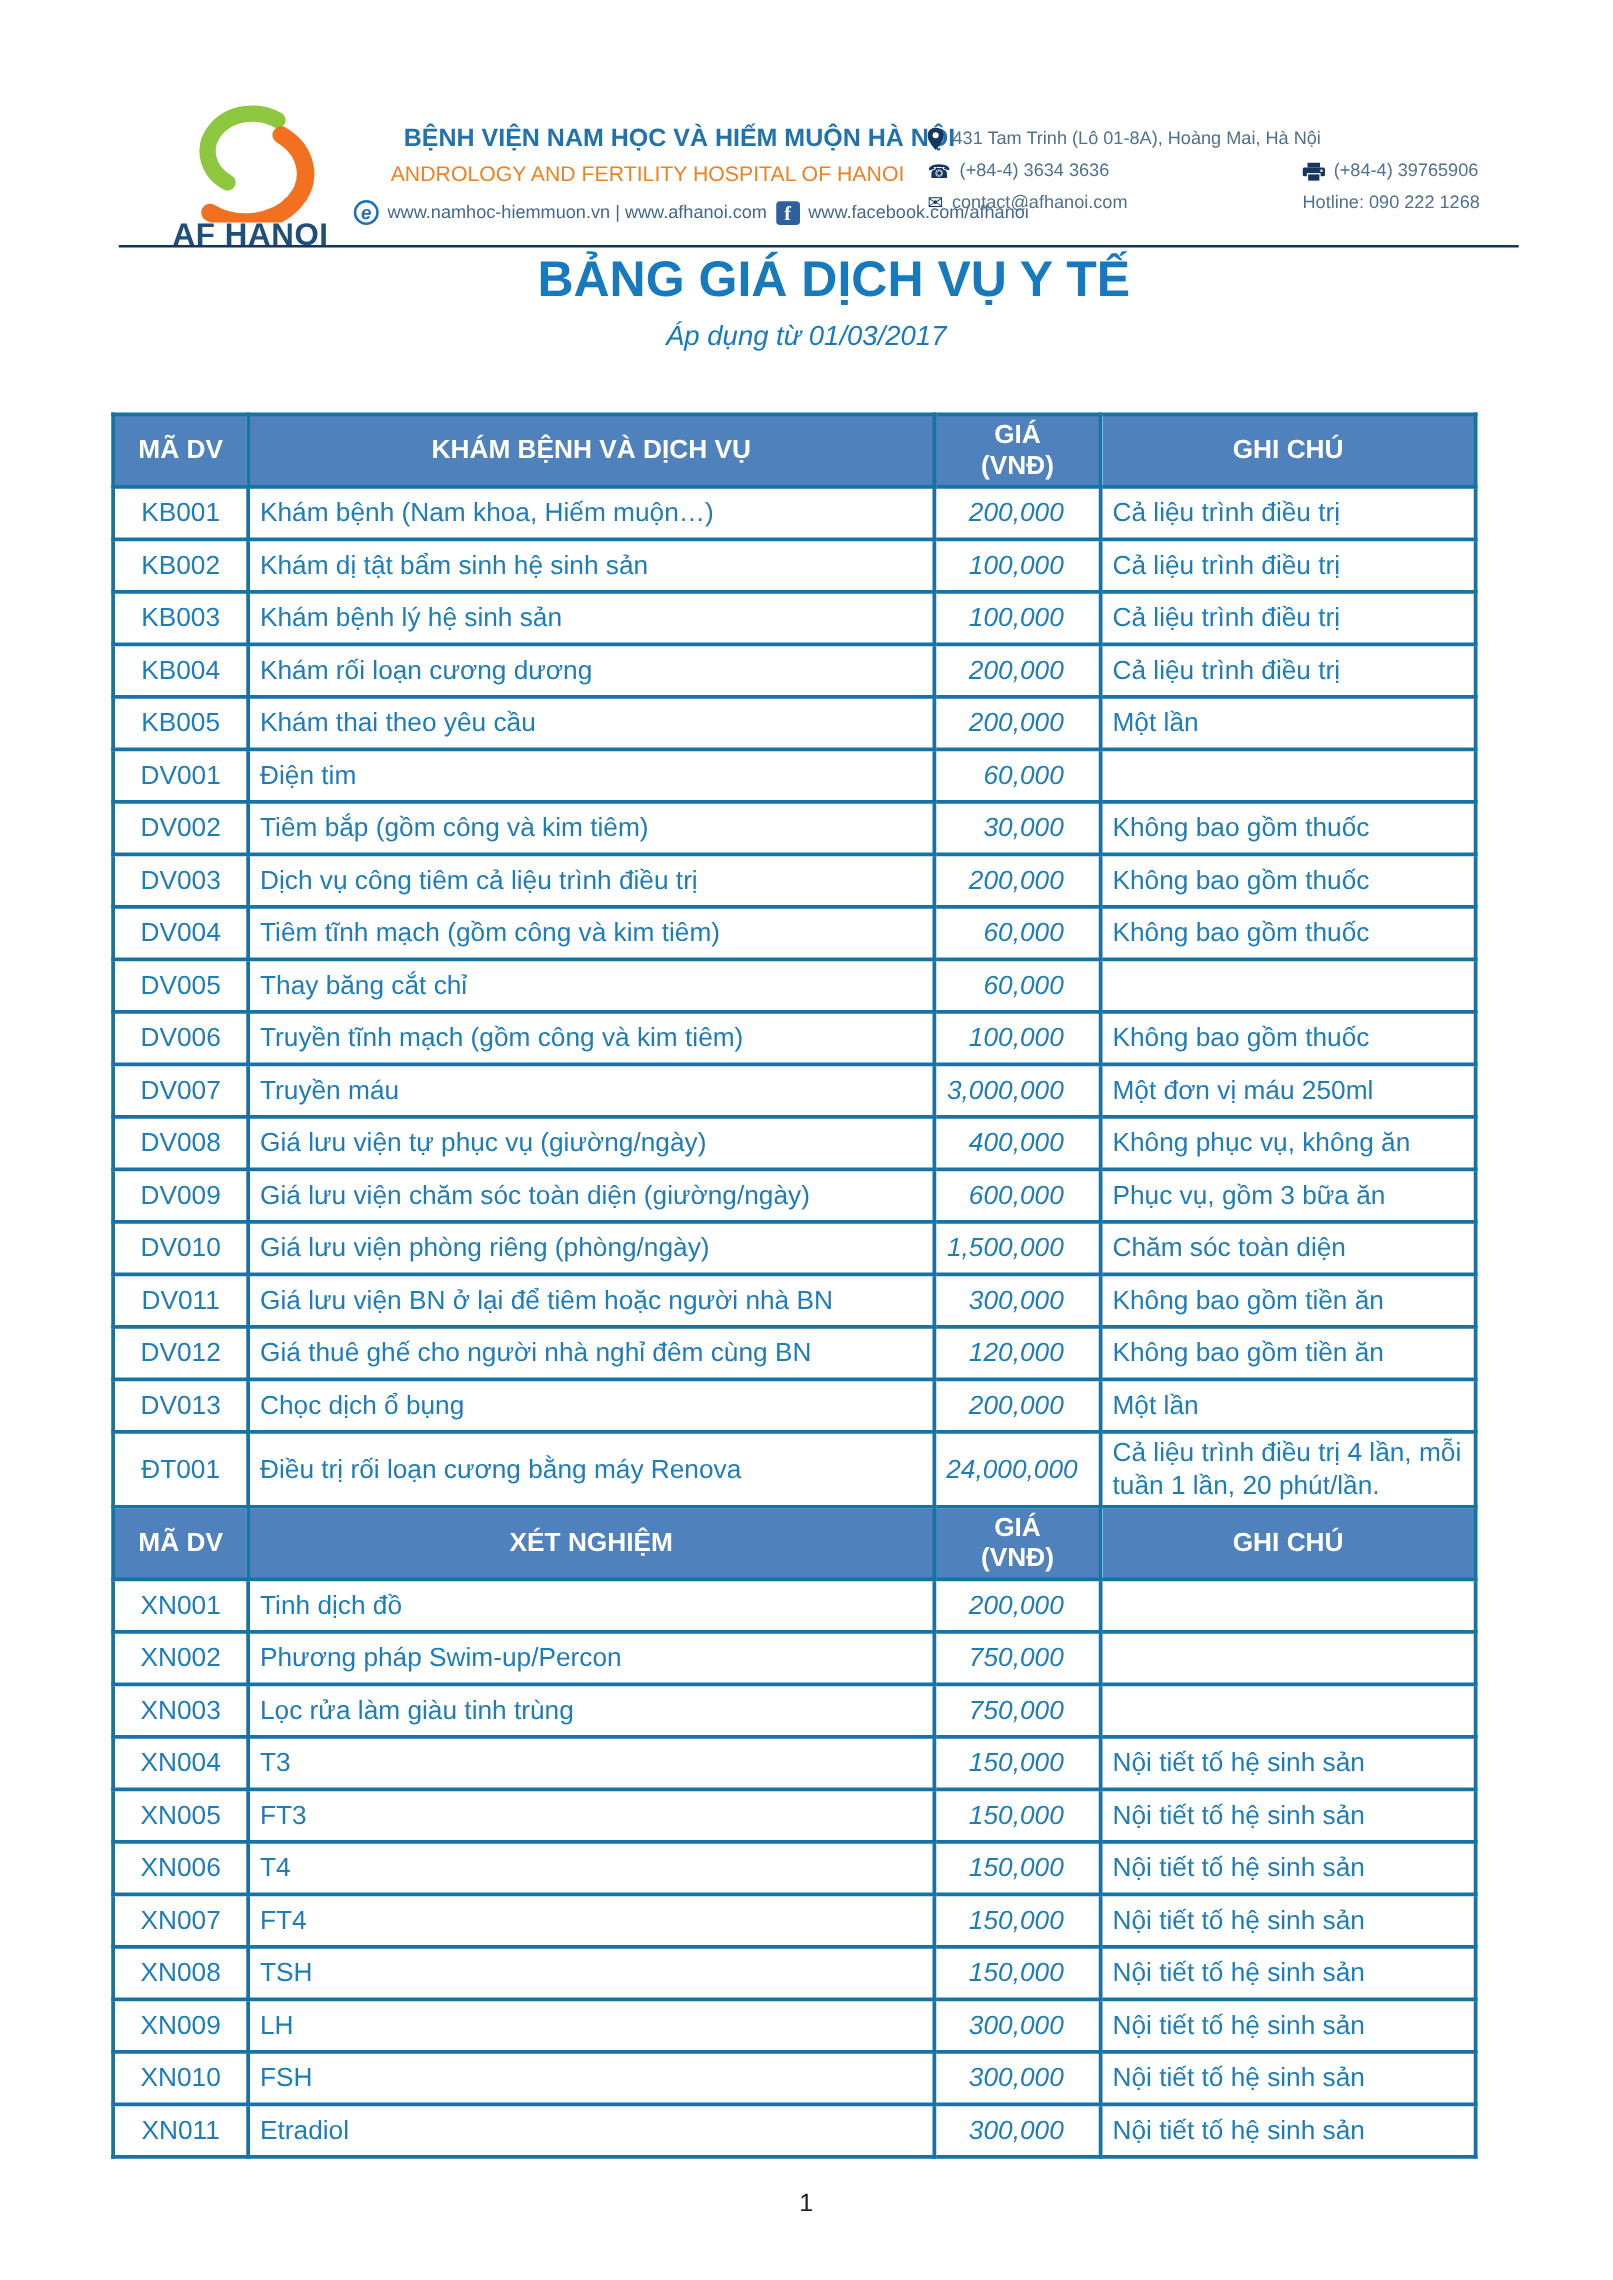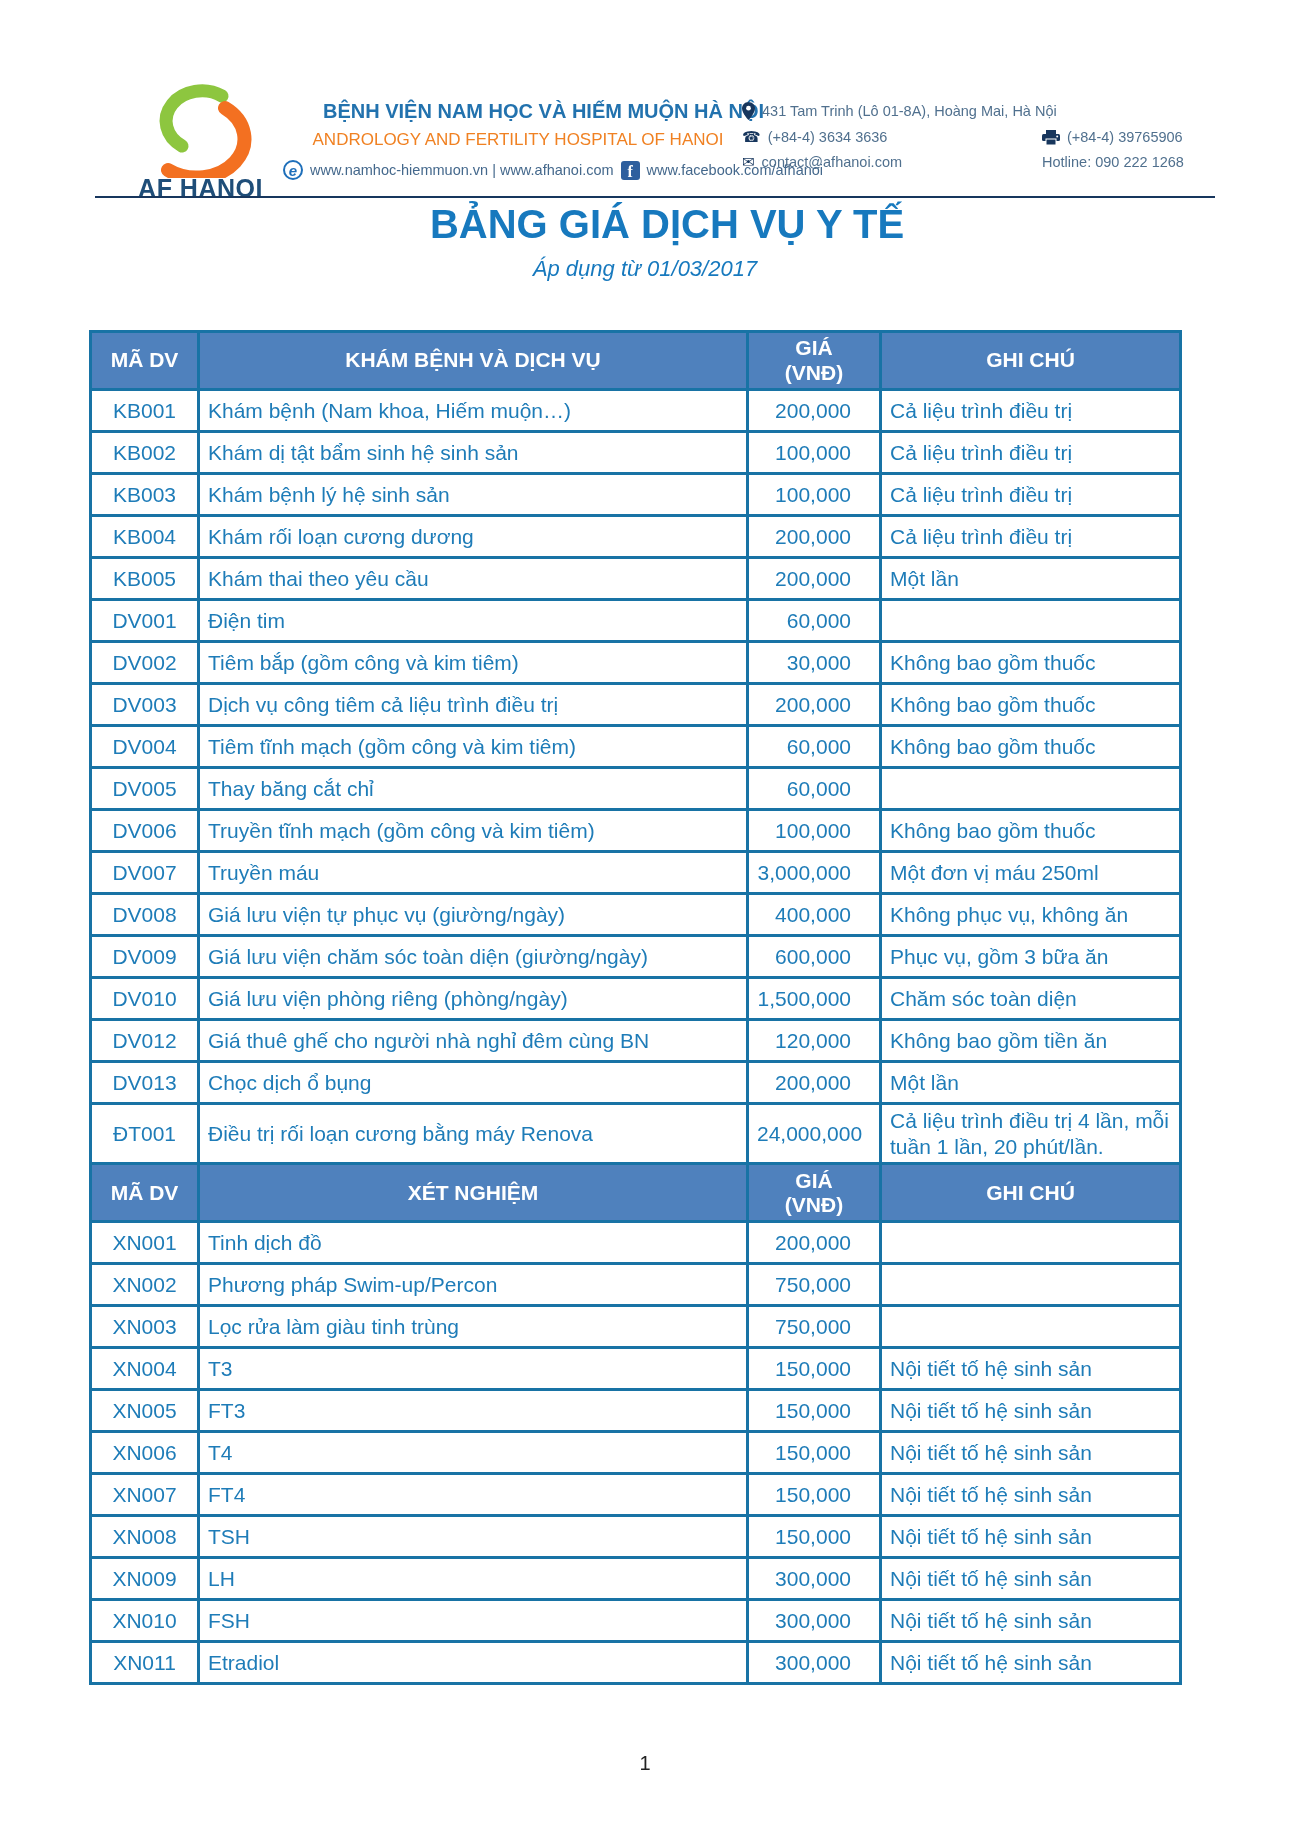--- a/index.html
+++ b/index.html
@@ -69,21 +69,21 @@
   .price-table tr { height:42px; }
   .price-table tr.section-header { height:58px; }
   .price-table th {
     background:#4F81BD; color:#ffffff; font-weight:bold;
     text-align:center; white-space:pre-line; line-height:1.15;
     border-color:#1873A5;
   }
   .price-table td { color:#1E7CB8; padding:3px 8px; line-height:1.22; }
   .price-table td.code-cell    { text-align:center; padding:3px 2px; }
   .price-table td.service-cell { text-align:left; }
-  .price-table td.price-cell   { text-align:right; padding-right:28px; }
+  .price-table td.price-cell   { text-align:right; padding-right:28px;font-style:italic; }
   .price-table td.note-cell    { text-align:left; }
 
   .page-number {
     position:absolute; top:1752px; left:0; width:100%;
     text-align:center; font-size:20px; color:#222222;
   }
 </style>
 </head>
 <body>
 
@@ -242,20 +242,26 @@
           <td class="price-cell">600,000</td>
           <td class="note-cell">Phục vụ, gồm 3 bữa ăn</td>
         </tr>
         <tr>
           <td class="code-cell">DV010</td>
           <td class="service-cell">Giá lưu viện phòng riêng (phòng/ngày)</td>
           <td class="price-cell">1,500,000</td>
           <td class="note-cell">Chăm sóc toàn diện</td>
         </tr>
         <tr>
+          <td class="code-cell">DV011</td>
+          <td class="service-cell">Giá lưu viện BN ở lại để tiêm hoặc người nhà BN</td>
+          <td class="price-cell">300,000</td>
+          <td class="note-cell">Không bao gồm tiền ăn</td>
+        </tr>
+        <tr>
           <td class="code-cell">DV012</td>
           <td class="service-cell">Giá thuê ghế cho người nhà nghỉ đêm cùng BN</td>
           <td class="price-cell">120,000</td>
           <td class="note-cell">Không bao gồm tiền ăn</td>
         </tr>
         <tr>
           <td class="code-cell">DV013</td>
           <td class="service-cell">Chọc dịch ổ bụng</td>
           <td class="price-cell">200,000</td>
           <td class="note-cell">Một lần</td>

